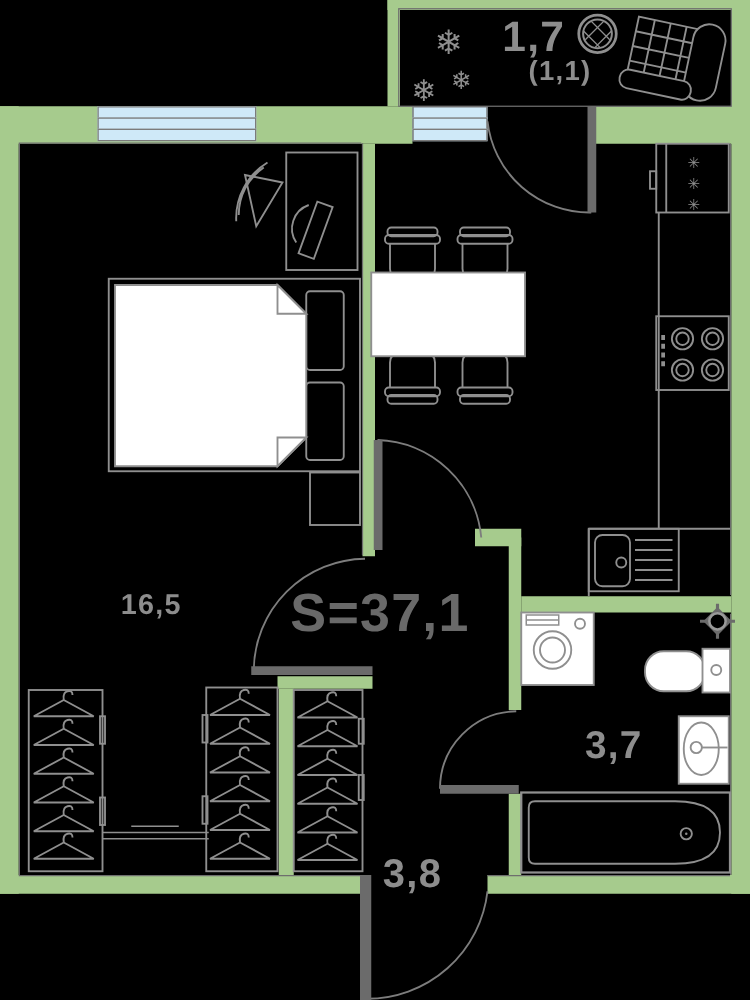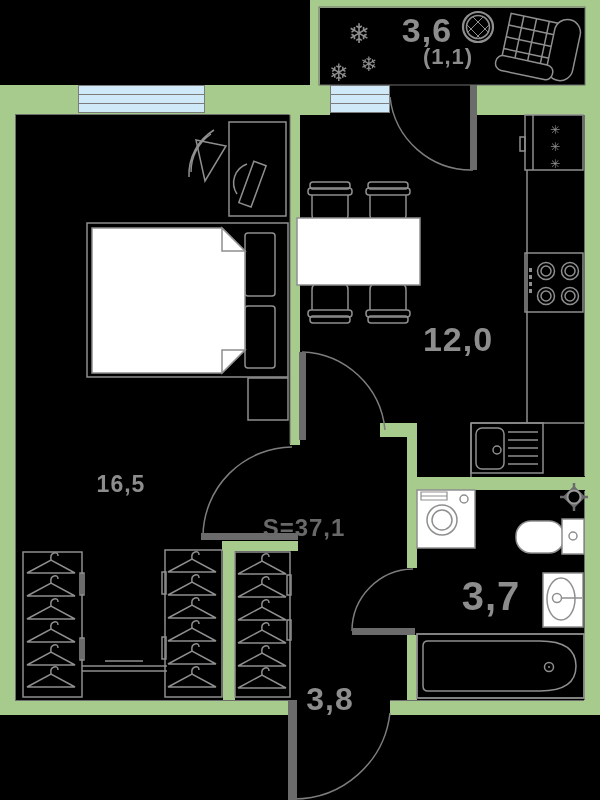--- a/index.html
+++ b/index.html
@@ -224,21 +224,20 @@
         <rect x="287" y="620" width="4" height="20"></rect>
     </g>
   </svg>
 
   <div class="leaf" style="left:470px;top:85px;width:7px;height:85px;"></div>
   <div class="leaf" style="left:299px;top:352px;width:7px;height:88px;"></div>
   <div class="leaf" style="left:201px;top:533px;width:97px;height:7px;"></div>
   <div class="leaf" style="left:352px;top:628px;width:63px;height:7px;"></div>
   <div class="leaf" style="left:288px;top:700px;width:9px;height:100px;"></div>
 
-  <div class="lbl" style="left:427px;top:30px;font-size:34px;">3,6</div>
+  <div class="lbl" style="left:427px;top:30px;font-size:34px;">1,7</div>
   <div class="lbl" style="left:448px;top:57px;font-size:22px;">(1,1)</div>
-  <div class="lbl" style="left:458px;top:339px;font-size:34px;">12,0</div>
   <div class="lbl" style="left:121px;top:484px;font-size:23px;">16,5</div>
-  <div class="lbl lbl-total" style="left:304px;top:491px;font-size:24px;margin-top:37px;">S=37,1</div>
+  <div class="lbl lbl-total" style="left:304px;top:491px;font-size:43px;">S=37,1</div>
   <div class="lbl" style="left:330px;top:653px;font-size:32px;margin-top:46px;">3,8</div>
-  <div class="lbl" style="left:491px;top:596px;font-size:40px;text-align:right;">3,7</div>
+  <div class="lbl" style="left:491px;top:596px;font-size:31px;text-align:right;">3,7</div>
 
 </div>
 
 </body></html>

